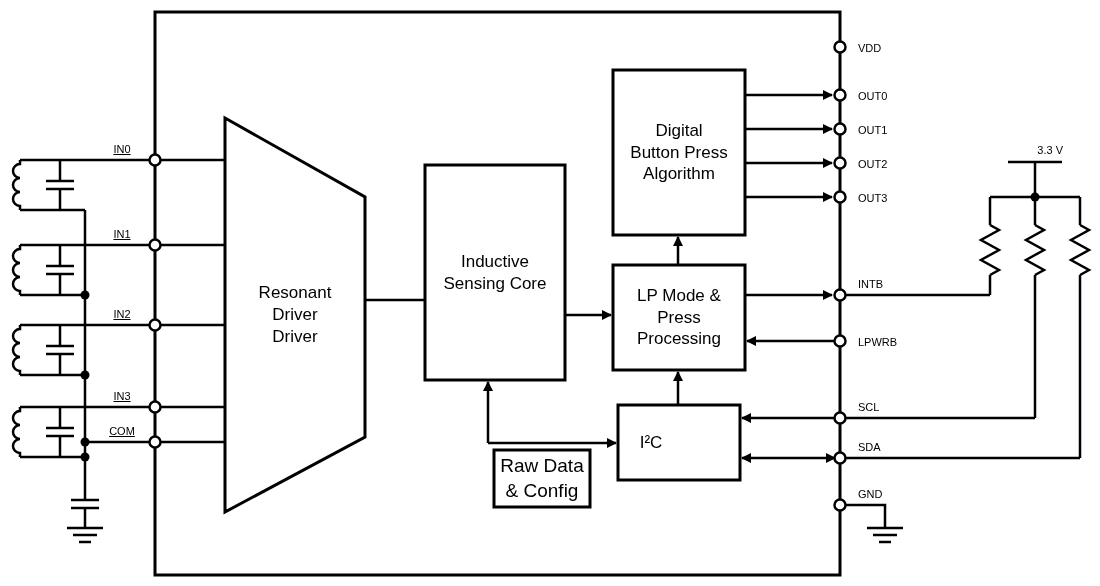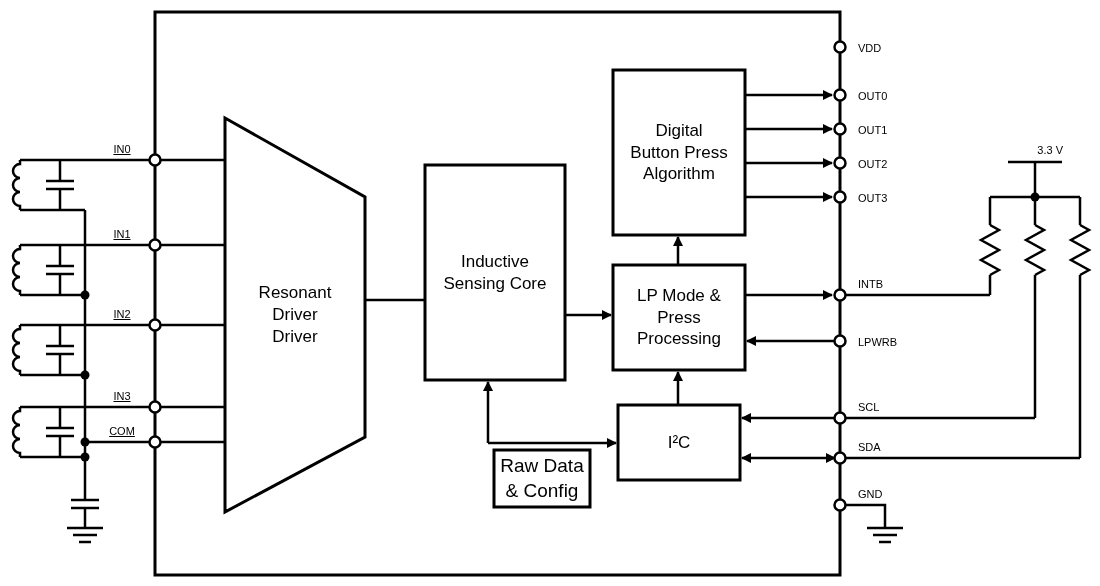--- a/index.html
+++ b/index.html
@@ -180,21 +180,21 @@
   <div class="blabel" style="left:613px;top:70px;width:132px;height:165px">
     <span>Digital</span>
     <span>Button Press</span>
     <span>Algorithm</span>
   </div>
   <div class="blabel" style="left:613px;top:265px;width:132px;height:105px">
     <span>LP Mode &amp;</span>
     <span>Press</span>
     <span>Processing</span>
   </div>
-  <div class="blabel" style="left:618px;top:405px;width:122px;height:75px">
+  <div class="blabel" style="left:590px;top:405px;width:122px;height:75px">
     <span>I²C</span>
   </div>
   <div class="blabel small" style="left:494px;top:450px;width:96px;height:57px">
     <span>Raw Data</span>
     <span>&amp; Config</span>
   </div>
 
   <div class="plabel pl-left" style="left:96px;top:139px">IN0</div>
   <div class="plabel pl-left" style="left:96px;top:224px">IN1</div>
   <div class="plabel pl-left" style="left:96px;top:304px">IN2</div>

